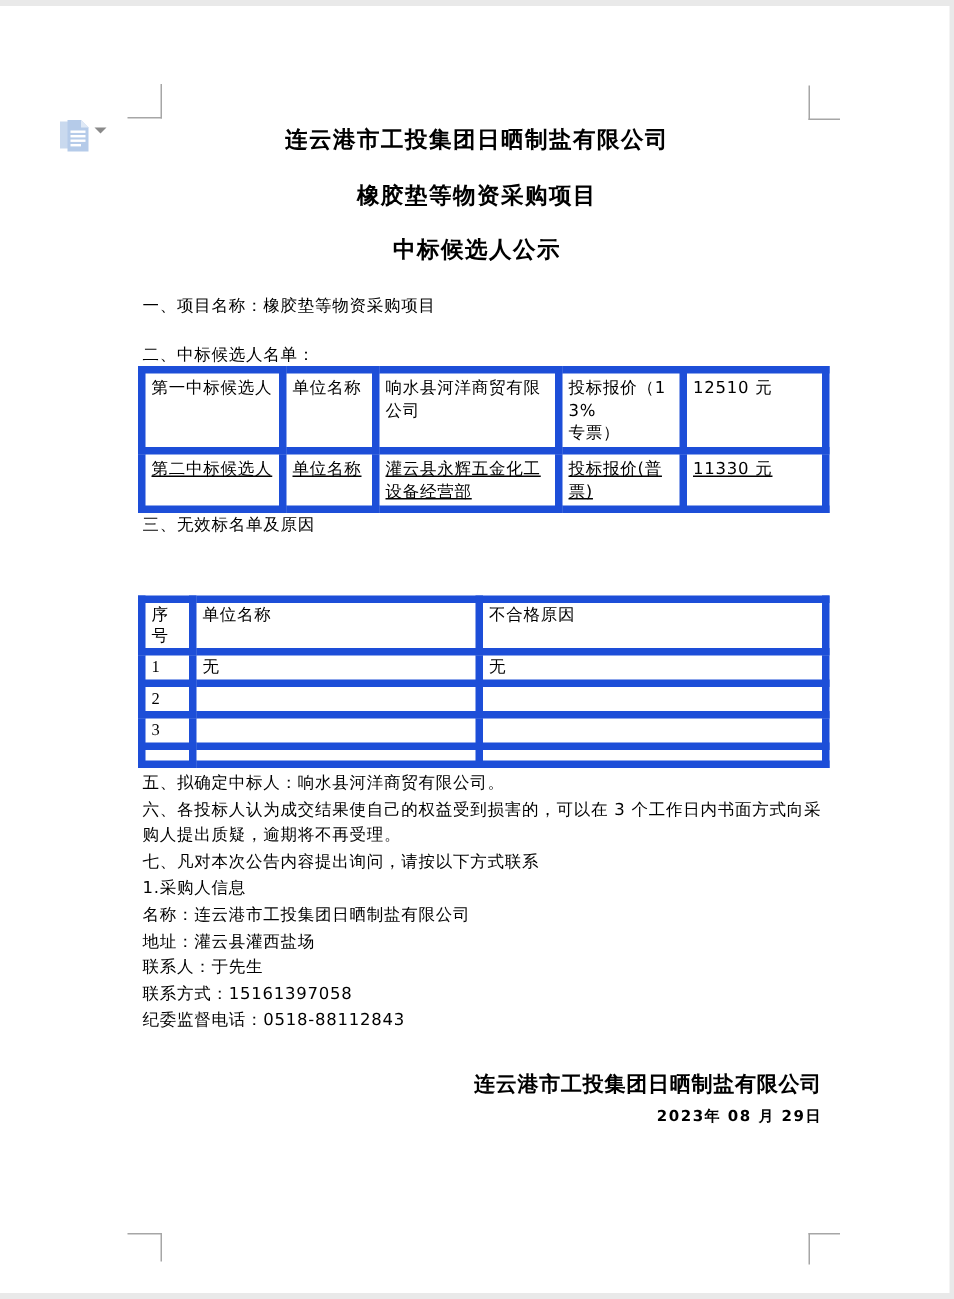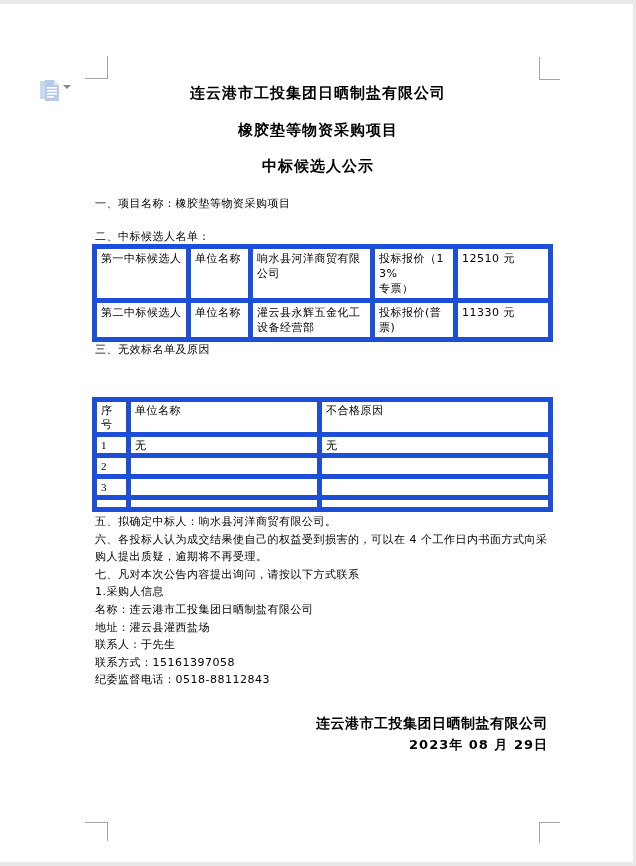--- a/index.html
+++ b/index.html
@@ -43,41 +43,41 @@
 
   .line { position: absolute; left: 95px; font-size: 11px; letter-spacing: 0.5px; }
   .s1 { top: 196px; } .s2 { top: 229px; } .s3 { top: 342px; }
 
   table { border-collapse: collapse; table-layout: fixed; position: absolute; left: 92px; }
   td, th { border: 5px solid #1d4ed8; font-size: 11px; font-weight: normal;
            text-align: left; vertical-align: top; padding: 2px 4px;
            line-height: 15px; letter-spacing: 0.5px; overflow: hidden; word-break: break-all; }
   .tbl-candidates { top: 244px; width: 456px; }
   .tbl-candidates tr.r1 { height: 35px; }
-  .tbl-candidates tr.r2 { height: 31px; }
+  .tbl-candidates tr.r2 { height: 31px; text-decoration: underline; }
   .tbl-candidates tr.r3 { height: 37px; }
   .tbl-candidates td.price-label { white-space: pre-wrap; }
   .tbl-candidates td.company-big { font-size: 13px; letter-spacing: 0; padding: 2px 2px; line-height: 16px; }
 
   .tbl-invalid { top: 397px; width: 456px; font-family: Liberation Serif, serif; }
   .tbl-invalid td, .tbl-invalid th { padding: 1px 4px; line-height: 14px; }
   .tbl-invalid tr.h  { height: 19px; }
   .tbl-invalid tr.r1 { height: 18px; }
   .tbl-invalid tr.r2 { height: 19px; }
   .tbl-invalid tr.r3 { height: 18px; }
   .tbl-invalid tr.r4 { height: 12px; }
 
   .paras { position: absolute; left: 95px; top: 513px; width: 454px;
            font-size: 11px; line-height: 17.6px; letter-spacing: 0.5px; }
   .paras div { word-break: break-all; }
 
   .signature { position: absolute; left: 95px; top: 712px; width: 453px;
                text-align: right; font-weight: bold; }
   .signature .org { font-size: 14px; line-height: 22px; letter-spacing: 0.5px; }
-  .signature .date { font-size: 13px; line-height: 22px; letter-spacing: 1px; }
+  .signature .date { font-size: 10px; line-height: 22px; letter-spacing: 1px; }
 </style>
 </head>
 <body>
 
 <div class="page">
 
   <div class="edge edge-top"></div>
   <div class="edge edge-right"></div>
   <div class="edge edge-bottom"></div>
 
@@ -170,21 +170,21 @@
     <tr class="r4">
       <td></td>
       <td></td>
       <td></td>
     </tr>
   </tbody>
     </table>
 
   <div class="paras">
     <div>五、拟确定中标人：响水县河洋商贸有限公司。</div>
-    <div>六、各投标人认为成交结果使自己的权益受到损害的，可以在 4 个工作日内书面方式向采购人提出质疑，逾期将不再受理。</div>
+    <div>六、各投标人认为成交结果使自己的权益受到损害的，可以在 3 个工作日内书面方式向采购人提出质疑，逾期将不再受理。</div>
     <div>七、凡对本次公告内容提出询问，请按以下方式联系</div>
     <div>1.采购人信息</div>
     <div>名称：连云港市工投集团日晒制盐有限公司</div>
     <div>地址：灌云县灌西盐场</div>
     <div>联系人：于先生</div>
     <div>联系方式：15161397058</div>
     <div>纪委监督电话：0518-88112843</div>
   </div>
 
   <div class="signature">

